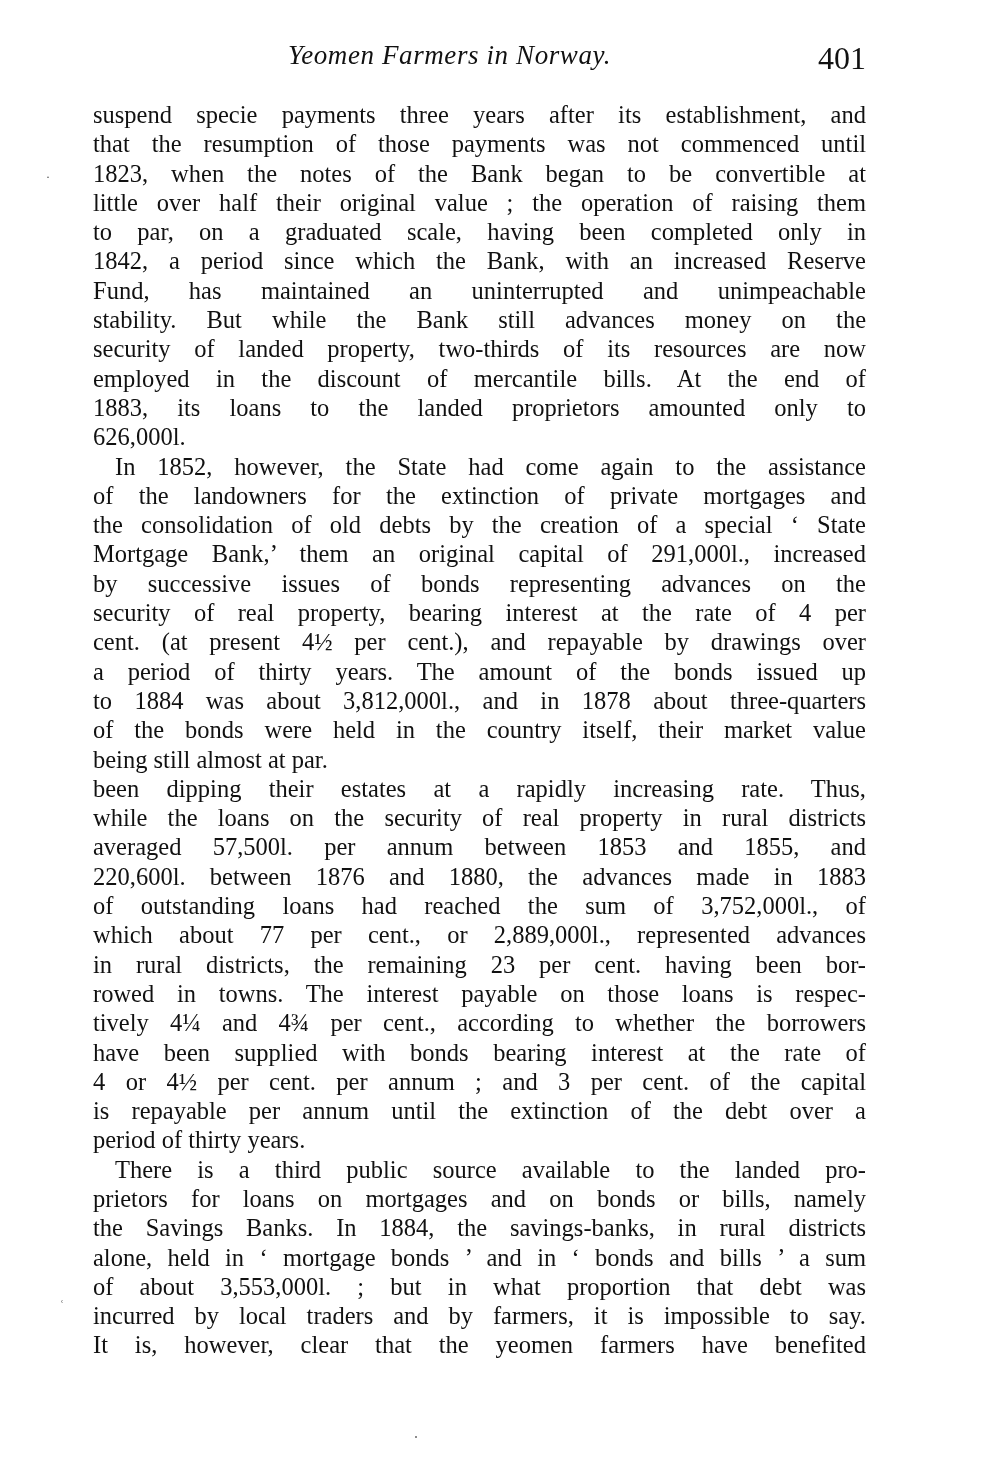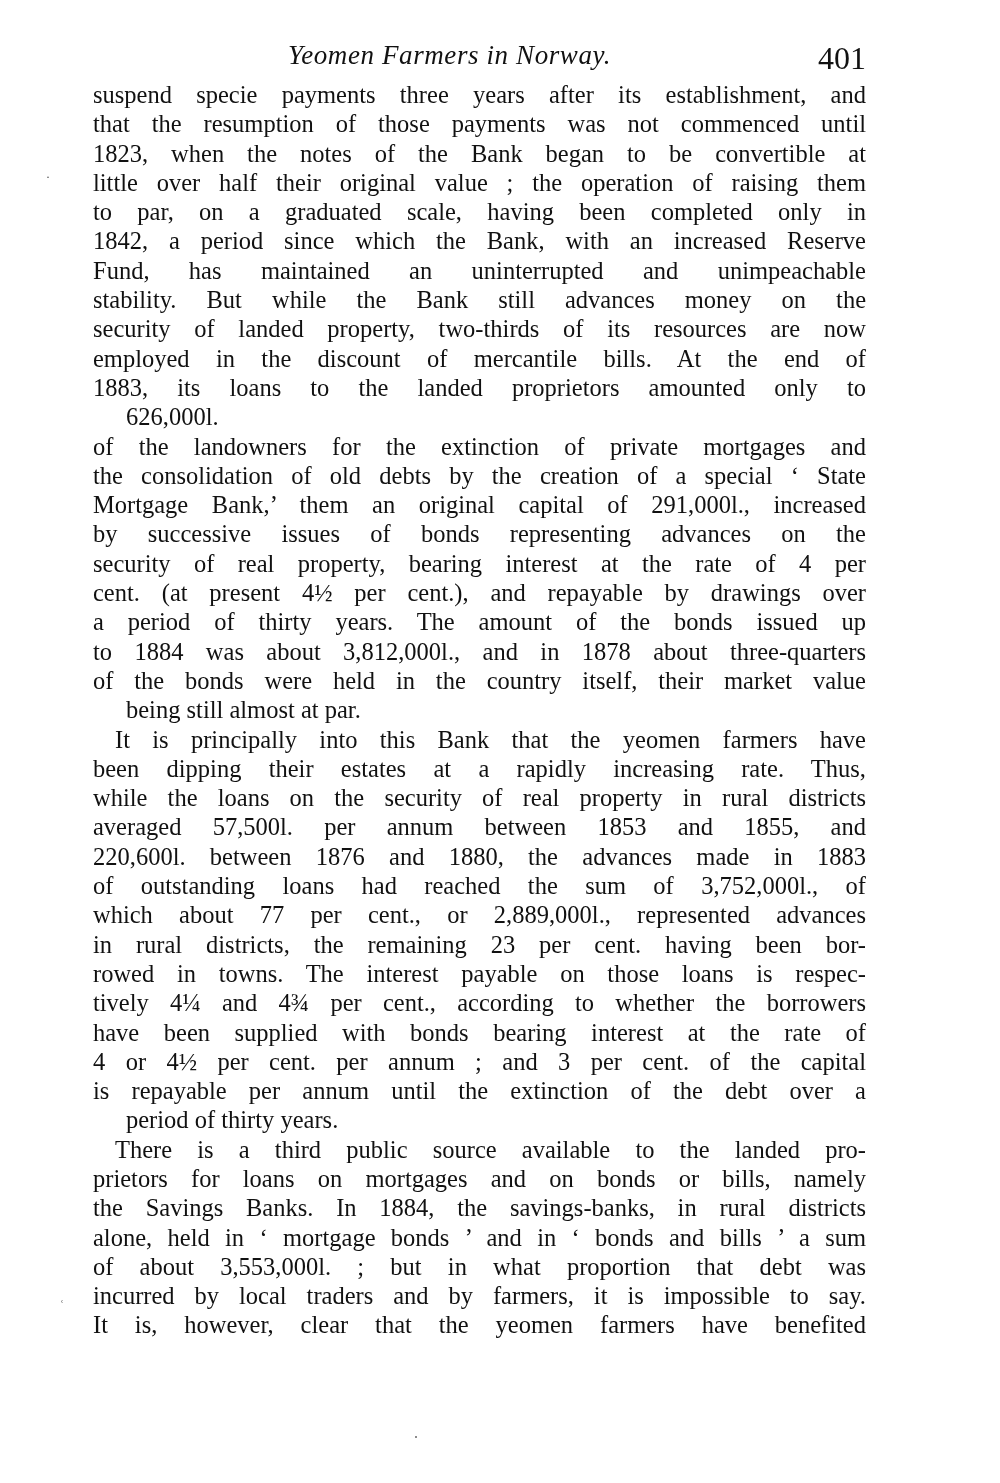--- a/index.html
+++ b/index.html
@@ -41,35 +41,34 @@
     .page-number {
       position: absolute;
       right: 0;
       top: 0;
       font-size: 32px;
       white-space: nowrap;
     }
     .body-text {
       position: absolute;
       left: 93px;
-      top: 80px;
+      top: 100px;
       width: 773px;
     }
     .line {
       display: block;
       height: 29.3px;
       line-height: 29.3px;
       font-size: 24.5px;
       white-space: nowrap;
       text-align: justify;
       text-align-last: justify;
     }
     .line.last {
       text-align-last: left;
-      margin-left: 33px;
     }
     .line.indent {
       padding-left: 22px;
     }
     .margin-mark {
       position: absolute;
       font-size: 12px;
       color: #444444;
     }
     .mark-1 { left: 46px; top: 170px; }
@@ -108,34 +107,34 @@
       <span class="line">1842, a period since which the Bank, with an increased Reserve</span>
       <span class="line">Fund, has maintained an uninterrupted and unimpeachable</span>
       <span class="line">stability. But while the Bank still advances money on the</span>
       <span class="line">security of landed property, two-thirds of its resources are now</span>
       <span class="line">employed in the discount of mercantile bills. At the end of</span>
       <span class="line">1883, its loans to the landed proprietors amounted only to</span>
       <span class="line last">626,000l.</span>
     </div>
 
     <div class="paragraph">
+      <span class="line indent">In 1852, however, the State had come again to the assistance</span>
       <span class="line">of the landowners for the extinction of private mortgages and</span>
       <span class="line">the consolidation of old debts by the creation of a special ‘ State</span>
       <span class="line">Mortgage Bank,’ them an original capital of 291,000l., increased</span>
       <span class="line">by successive issues of bonds representing advances on the</span>
       <span class="line">security of real property, bearing interest at the rate of 4 per</span>
       <span class="line">cent. (at present 4½ per cent.), and repayable by drawings over</span>
       <span class="line">a period of thirty years. The amount of the bonds issued up</span>
       <span class="line">to 1884 was about 3,812,000l., and in 1878 about three-quarters</span>
       <span class="line">of the bonds were held in the country itself, their market value</span>
       <span class="line last">being still almost at par.</span>
     </div>
 
     <div class="paragraph">
-      <span class="line indent">It is principally into this Bank that the yeomen farmers have</span>
       <span class="line">been dipping their estates at a rapidly increasing rate. Thus,</span>
       <span class="line">while the loans on the security of real property in rural districts</span>
       <span class="line">averaged 57,500l. per annum between 1853 and 1855, and</span>
       <span class="line">220,600l. between 1876 and 1880, the advances made in 1883</span>
       <span class="line">of outstanding loans had reached the sum of 3,752,000l., of</span>
       <span class="line">which about 77 per cent., or 2,889,000l., represented advances</span>
       <span class="line">in rural districts, the remaining 23 per cent. having been bor-</span>
       <span class="line">rowed in towns. The interest payable on those loans is respec-</span>
       <span class="line">tively 4¼ and 4¾ per cent., according to whether the borrowers</span>
       <span class="line">have been supplied with bonds bearing interest at the rate of</span>

